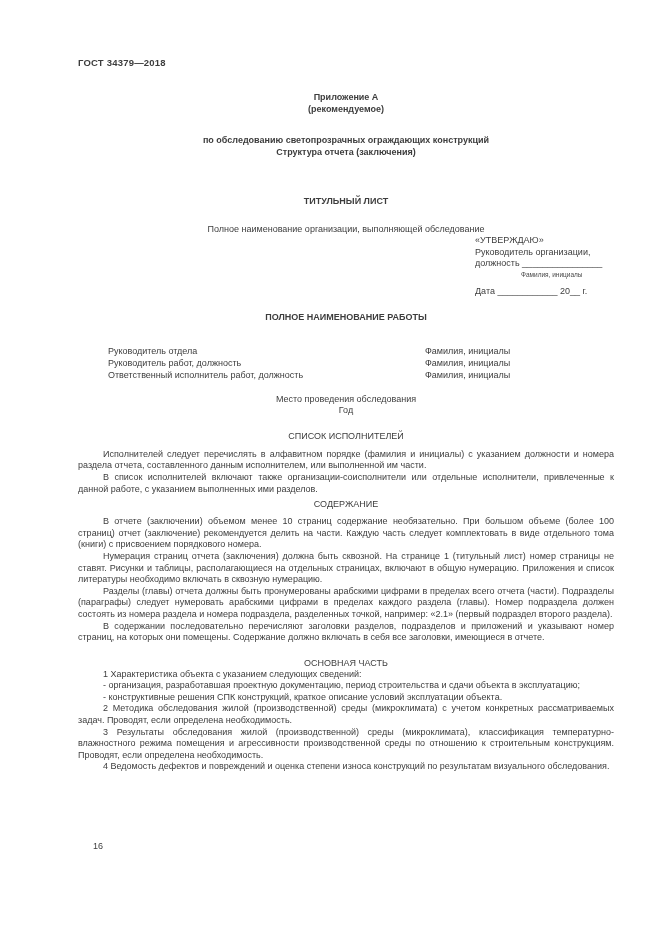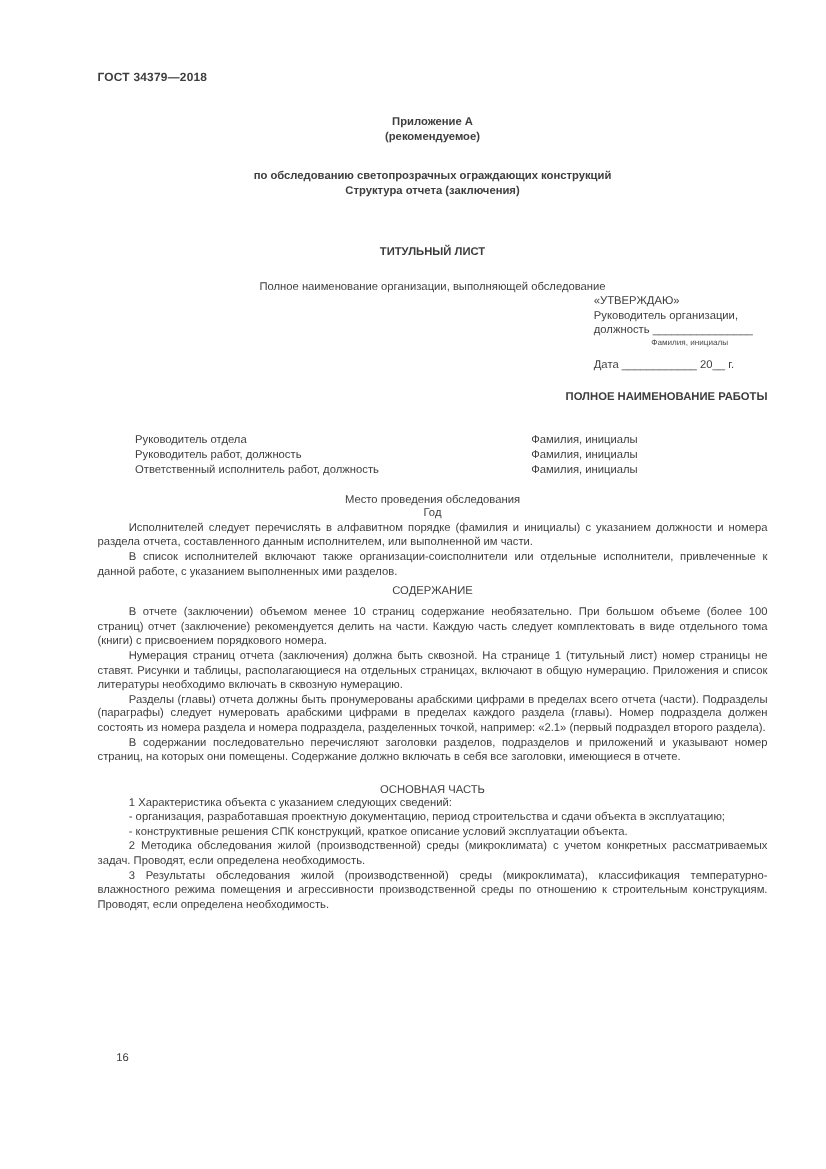--- a/index.html
+++ b/index.html
@@ -27,21 +27,21 @@
   .title-sheet-heading { margin-top: 37px; font-size: 9px; line-height: 12px; }
   .org-line { margin-top: 16px; font-size: 9px; line-height: 12px; }
   .approval {
     margin-left: 397px;
     font-size: 9px; line-height: 11.5px;
   }
   .approval .sig-hint {
     font-size: 6.5px; line-height: 9px; margin-left: 46px; color: #4a4a4a;
   }
   .approval .date-line { margin-top: 7px; }
-  .work-title { margin-top: 14px; font-size: 9px; line-height: 12px; text-align: right; }
+  .work-title { margin-top: 14px; font-size: 9px; line-height: 12px; }
   .signers { margin-top: 22px; margin-left: 30px; font-size: 9px; line-height: 12.2px; }
   .signer-row { display: grid; grid-template-columns: 317px 1fr; }
   .place-block { margin-top: 12px; font-size: 9px; line-height: 11.6px; }
   .sec-heading { font-size: 9px; line-height: 12px; text-align: center; }
   .sh-1 { margin-top: 13px; margin-bottom: 7px; }
   .sh-2 { margin-top: 3px; margin-bottom: 6px; }
   .sh-3 { margin-top: 13px; margin-bottom: 0; }
   p.body-par {
     margin: 0; font-size: 9px; line-height: 11.6px;
     text-align: justify; text-indent: 25px;
@@ -96,36 +96,38 @@
       <span>Фамилия, инициалы</span>
     </div>
   </div>
 
   <div class="place-block">
     <div class="center">Место проведения обследования</div>
     <div class="center">Год</div>
   </div>
 
   <div>
+    <div class="sec-heading sh-1">СПИСОК ИСПОЛНИТЕЛЕЙ</div>
     <p class="body-par">Исполнителей следует перечислять в алфавитном порядке (фамилия и инициалы) с указанием должности и номера раздела отчета, составленного данным исполнителем, или выполненной им части.</p>
     <p class="body-par">В список исполнителей включают также организации-соисполнители или отдельные исполнители, привлеченные к данной работе, с указанием выполненных ими разделов.</p>
   </div>
 
   <div>
     <div class="sec-heading sh-2">СОДЕРЖАНИЕ</div>
     <p class="body-par">В отчете (заключении) объемом менее 10 страниц содержание необязательно. При большом объеме (более 100 страниц) отчет (заключение) рекомендуется делить на части. Каждую часть следует комплектовать в виде отдельного тома (книги) с присвоением порядкового номера.</p>
     <p class="body-par">Нумерация страниц отчета (заключения) должна быть сквозной. На странице 1 (титульный лист) номер страницы не ставят. Рисунки и таблицы, располагающиеся на отдельных страницах, включают в общую нумерацию. Приложения и список литературы необходимо включать в сквозную нумерацию.</p>
     <p class="body-par">Разделы (главы) отчета должны быть пронумерованы арабскими цифрами в пределах всего отчета (части). Подразделы (параграфы) следует нумеровать арабскими цифрами в пределах каждого раздела (главы). Номер подраздела должен состоять из номера раздела и номера подраздела, разделенных точкой, например: «2.1» (первый подраздел второго раздела).</p>
     <p class="body-par">В содержании последовательно перечисляют заголовки разделов, подразделов и приложений и указывают номер страниц, на которых они помещены. Содержание должно включать в себя все заголовки, имеющиеся в отчете.</p>
   </div>
 
   <div>
     <div class="sec-heading sh-3">ОСНОВНАЯ ЧАСТЬ</div>
     <p class="body-par">1 Характеристика объекта с указанием следующих сведений:</p>
     <p class="body-par">- организация, разработавшая проектную документацию, период строительства и сдачи объекта в эксплуатацию;</p>
     <p class="body-par">- конструктивные решения СПК конструкций, краткое описание условий эксплуатации объекта.</p>
     <p class="body-par">2 Методика обследования жилой (производственной) среды (микроклимата) с учетом конкретных рассматриваемых задач. Проводят, если определена необходимость.</p>
     <p class="body-par">3 Результаты обследования жилой (производственной) среды (микроклимата), классификация температурно-влажностного режима помещения и агрессивности производственной среды по отношению к строительным конструкциям. Проводят, если определена необходимость.</p>
+    <p class="body-par">4 Ведомость дефектов и повреждений и оценка степени износа конструкций по результатам визуального обследования.</p>
   </div>
 
   <div class="page-number">16</div>
 
 </div>
 
 </body></html>

